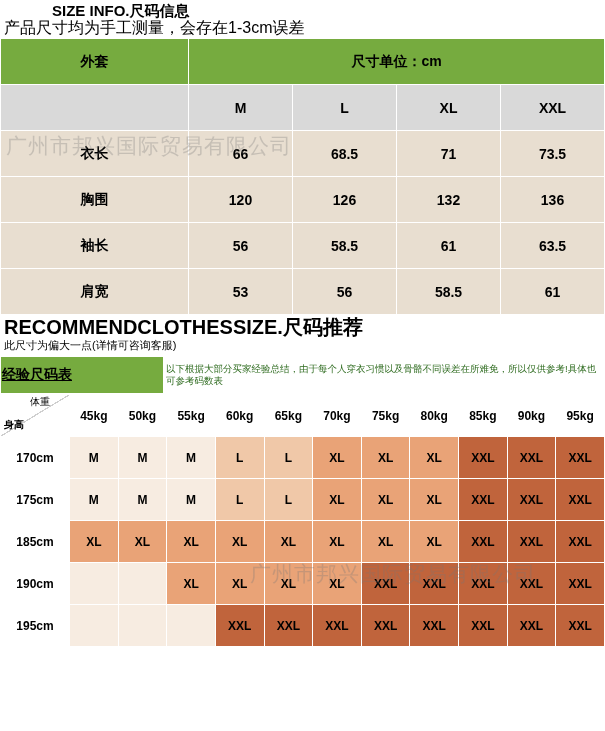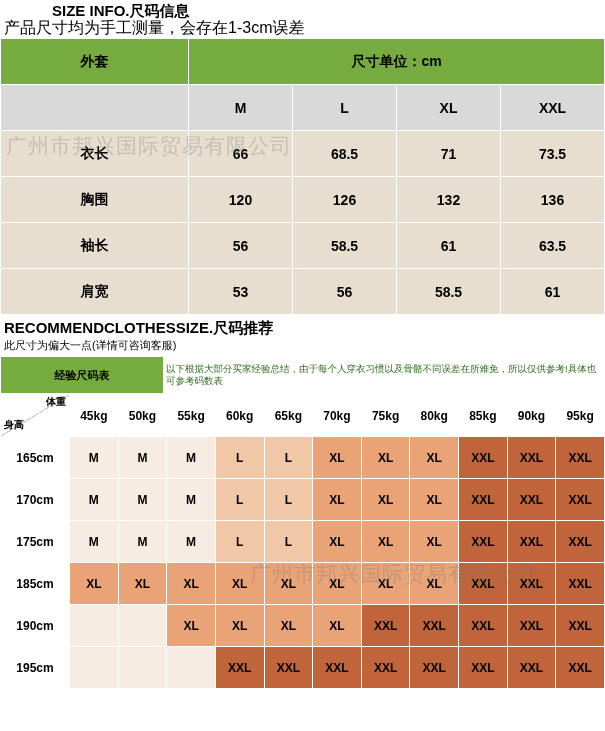--- a/index.html
+++ b/index.html
@@ -53,43 +53,43 @@
   .cell-gray {
     background: #d9d9d9;
   }
   .cell-tan {
     background: #e8ded0;
   }
   .label-col {
     width: 185px;
   }
   .title-2 {
-    font-size: 15px;
+    font-size: 20px;
     font-weight: bold;
     padding: 3px 4px 0 4px;
     line-height: 19px;
   }
   .sub-2 {
     font-size: 11px;
     padding: 1px 4px 4px 4px;
     line-height: 14px;
   }
   .rec-table {
     border-collapse: collapse;
     width: 605px;
     table-layout: fixed;
   }
   .rec-head-left {
     background: #76ab3f;
-    font-size: 11px;
-    font-weight: bold;
-    text-align: center;
+    font-size: 14px;
+    font-weight: bold;
     width: 160px;
     border: 1px solid #ffffff;
     height: 34px;
+    text-decoration: underline;
   }
   .rec-head-right {
     background: #ffffff;
     font-size: 9.5px;
     line-height: 12px;
     color: #2e6b1f;
     text-align: left;
     padding: 1px 2px;
     border: none;
   }
@@ -124,23 +124,23 @@
     position: absolute;
     left: 0;
     top: 0;
     width: 100%;
     height: 100%;
     background: linear-gradient(to bottom right, transparent calc(50% - 0.6px), #cfcfcf calc(50% - 0.6px), #cfcfcf calc(50% + 0.6px), transparent calc(50% + 0.6px));
   }
   .corner-tr {
     position: absolute;
     top: 1px;
-    right: 3px;
+    right: 19px;
     font-size: 10px;
-    font-weight: bold;
+    font-weight: normal;
     line-height: 11px;
     text-align: right;
   }
   .corner-bl {
     position: absolute;
     bottom: 6px;
     left: 3px;
     font-size: 10px;
     font-weight: bold;
     line-height: 11px;
@@ -255,65 +255,51 @@
       <td class="wcol">65kg</td>
       <td class="wcol">70kg</td>
       <td class="wcol">75kg</td>
       <td class="wcol">80kg</td>
       <td class="wcol">85kg</td>
       <td class="wcol">90kg</td>
       <td class="wcol">95kg</td>
     </tr>
 
 
-    <tr>
-      <td class="hrow">165cm</td>
+
+    <tr>
+      <td class="hrow">170cm</td>
       <td class="c-M">M</td>
       <td class="c-M">M</td>
       <td class="c-M">M</td>
       <td class="c-L">L</td>
       <td class="c-L">L</td>
       <td class="c-XL">XL</td>
       <td class="c-XL">XL</td>
       <td class="c-XL">XL</td>
       <td class="c-XXL">XXL</td>
       <td class="c-XXL">XXL</td>
       <td class="c-XXL">XXL</td>
     </tr>
 
     <tr>
-      <td class="hrow">170cm</td>
+      <td class="hrow">175cm</td>
       <td class="c-M">M</td>
       <td class="c-M">M</td>
       <td class="c-M">M</td>
       <td class="c-L">L</td>
       <td class="c-L">L</td>
       <td class="c-XL">XL</td>
       <td class="c-XL">XL</td>
       <td class="c-XL">XL</td>
       <td class="c-XXL">XXL</td>
       <td class="c-XXL">XXL</td>
       <td class="c-XXL">XXL</td>
     </tr>
 
-    <tr>
-      <td class="hrow">175cm</td>
-      <td class="c-M">M</td>
-      <td class="c-M">M</td>
-      <td class="c-M">M</td>
-      <td class="c-L">L</td>
-      <td class="c-L">L</td>
-      <td class="c-XL">XL</td>
-      <td class="c-XL">XL</td>
-      <td class="c-XL">XL</td>
-      <td class="c-XXL">XXL</td>
-      <td class="c-XXL">XXL</td>
-      <td class="c-XXL">XXL</td>
-    </tr>
-
 
     <tr>
       <td class="hrow">185cm</td>
       <td class="c-XL">XL</td>
       <td class="c-XL">XL</td>
       <td class="c-XL">XL</td>
       <td class="c-XL">XL</td>
       <td class="c-XL">XL</td>
       <td class="c-XL">XL</td>
       <td class="c-XL">XL</td>

